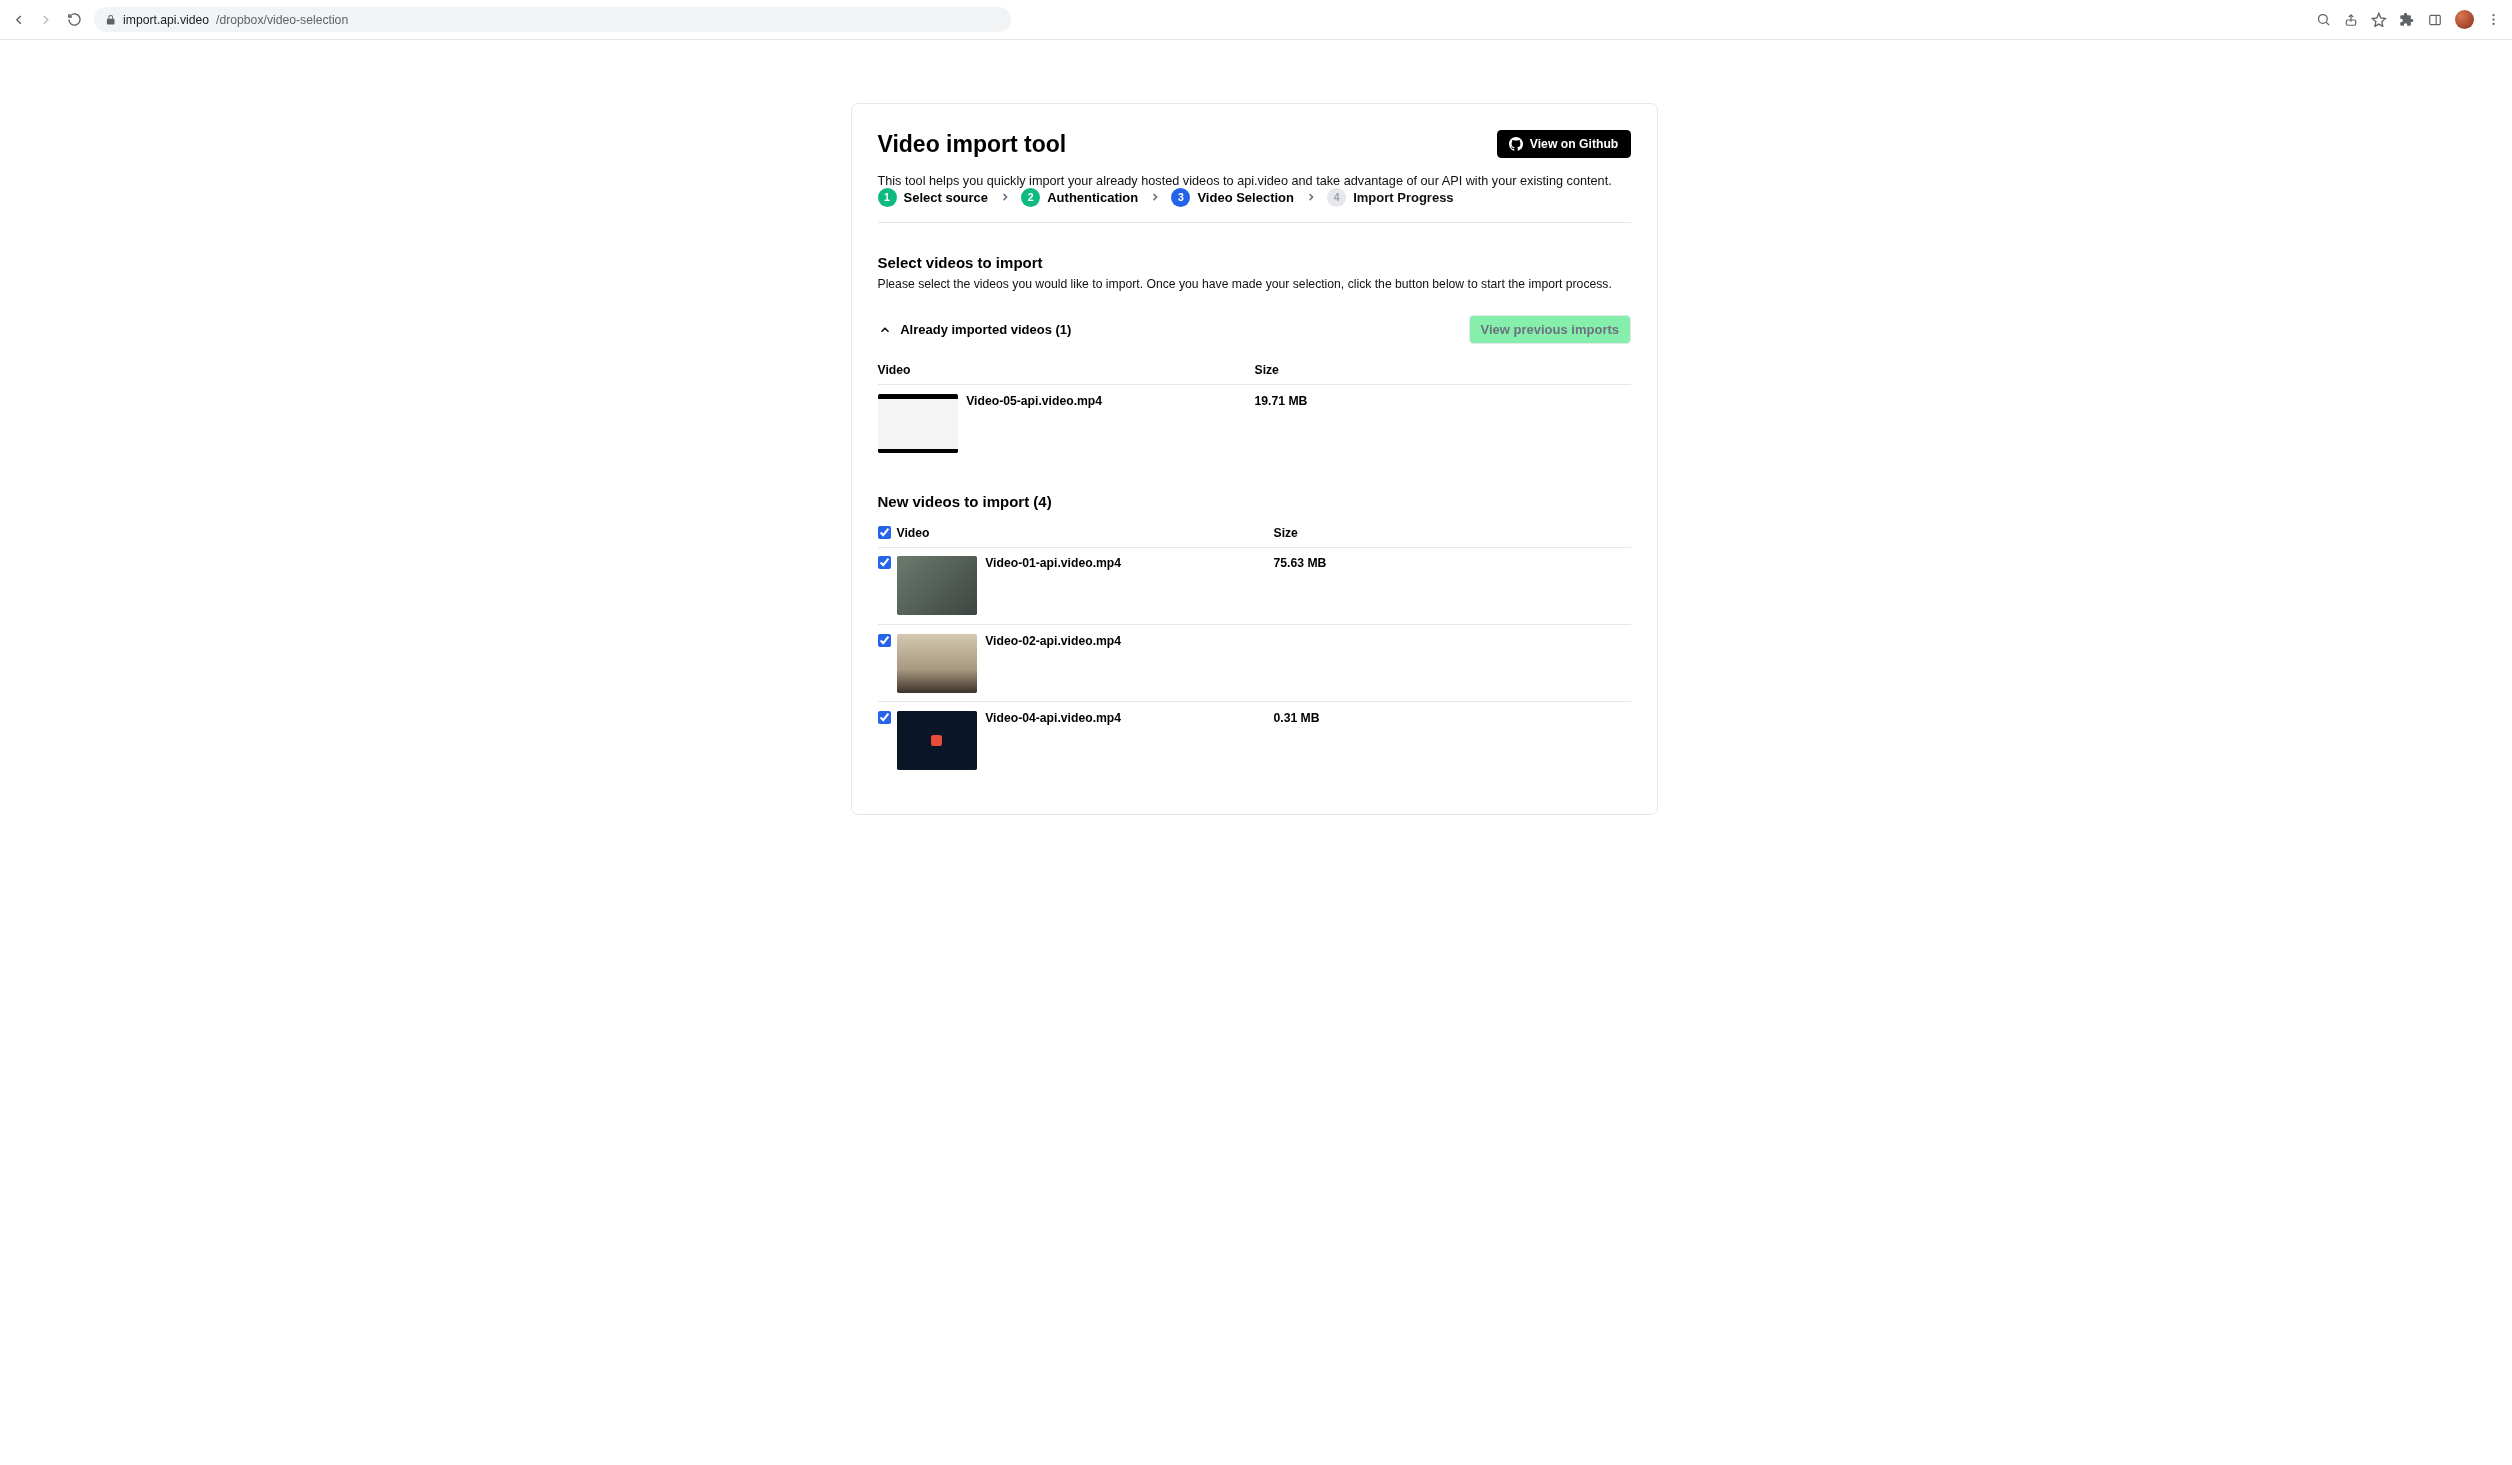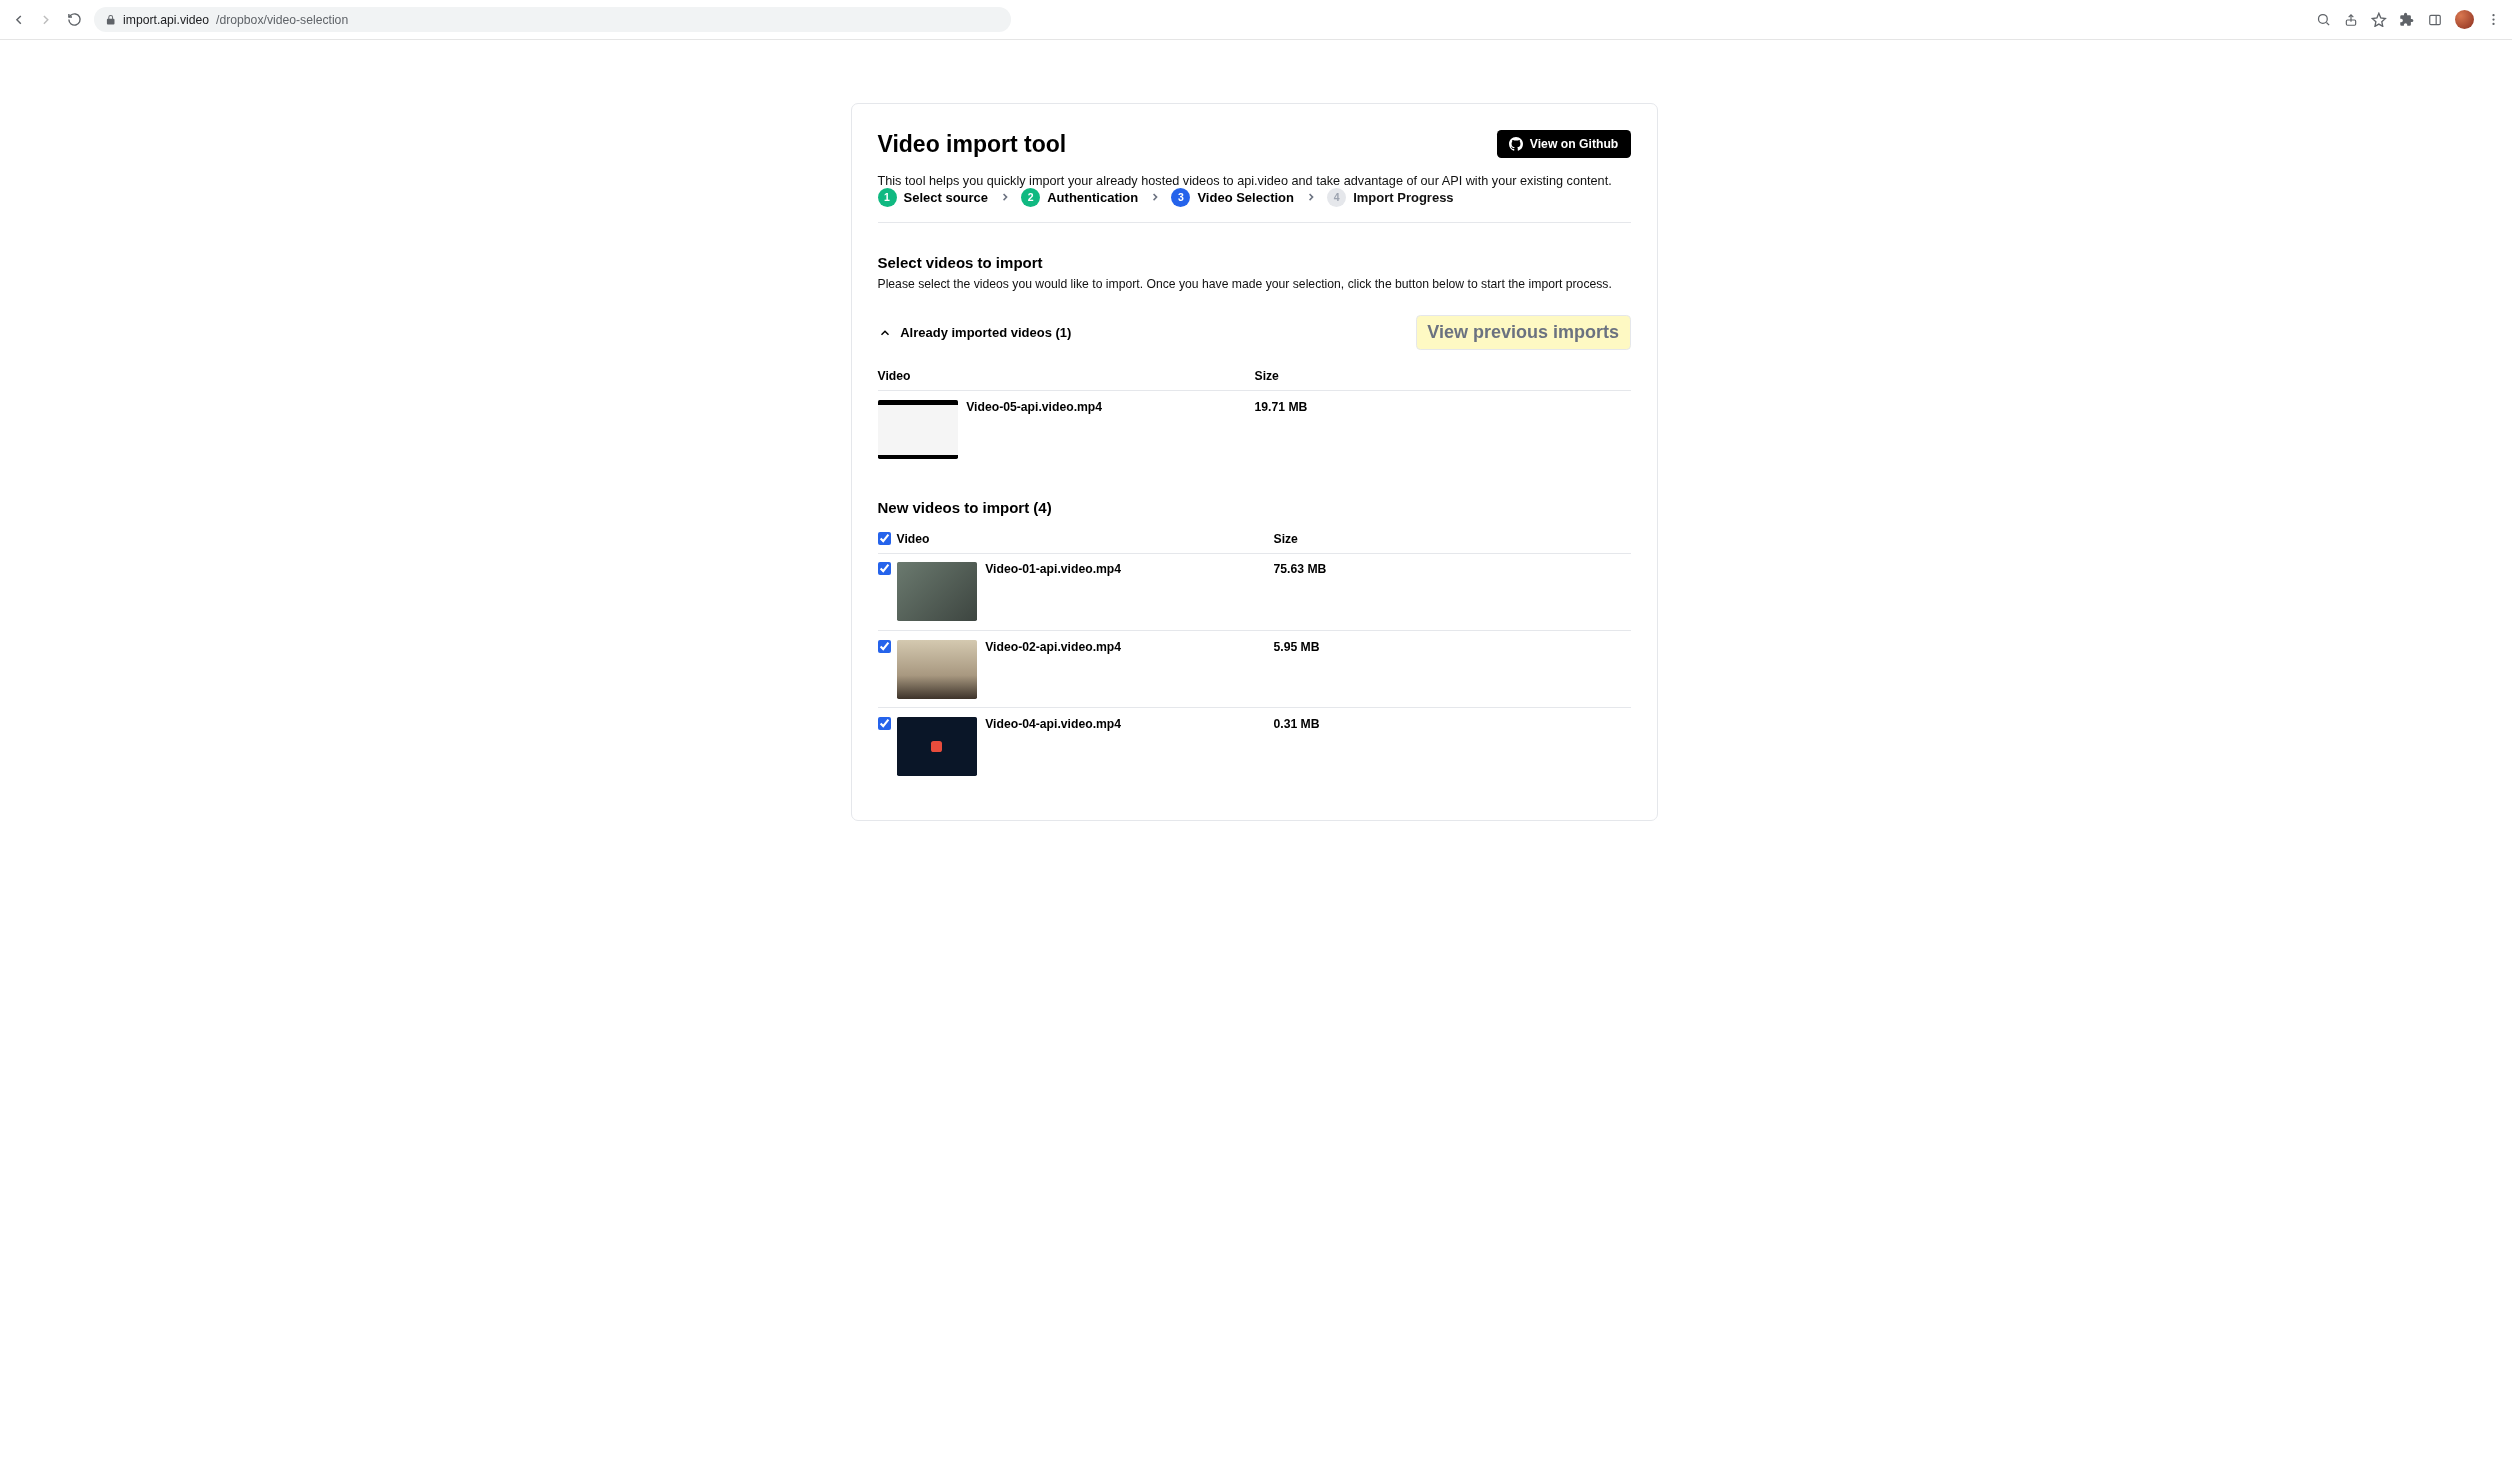--- a/index.html
+++ b/index.html
@@ -38,21 +38,21 @@
     .step-label.pending { color: #111; }
     .step-chevron { color: #6b7280; display:flex; }
     
     
     .section-heading { font-size: 15px; font-weight: 700; margin-bottom: 5.2px; }
     .section-desc { font-size: 12.2px; color: #111; margin-bottom: 24.5px; }
     
     .already-row { display: flex; justify-content: space-between; align-items: center; margin-bottom: 12.2px; }
     .already-toggle { display: flex; align-items: center; gap: 8.7px; font-size: 13px; font-weight: 700; cursor: pointer; }
     .already-toggle svg { width: 14px; height: 14px; }
-    .view-prev-btn { border: 0.9px solid #e5e7eb; background: #fef9c3; color: #6b7280; padding: 6.1px 10.5px; border-radius: 4.4px; font-size: 18px; font-weight: 600; cursor: pointer; }
+    .view-prev-btn { border: 0.9px solid #e5e7eb; background: #86efac; color: #6b7280; padding: 6.1px 10.5px; border-radius: 4.4px; font-size: 13px; font-weight: 600; cursor: pointer; }
     
     
     .table { width: 100%; }
     .thead { display: flex; border-bottom: 0.9px solid #e5e7eb; padding: 7px 0; font-size: 12.2px; font-weight: 700; }
     .col-checkbox { width: 19px; display: flex; align-items: flex-start; }
     .col-video { flex: 0 0 377px; display: flex; align-items: flex-start; gap: 8.7px; }
     .col-video.new { flex: 0 0 377px; }
     .col-size { flex: 1; }
     .trow { display: flex; padding: 8.7px 0; border-bottom: 0.9px solid #e5e7eb; }
     .trow.noborder { border-bottom: none; }
@@ -238,21 +238,20 @@
         <div class="col-size size-text">75.63 MB</div>
       </div>
       <div class="trow">
         <div class="col-checkbox">
             <input type="checkbox" checked="" style="">
           </div>
         <div class="col-video new">
           <div class="thumb scene2"></div>
           <div class="video-name">Video-02-api.video.mp4</div>
         </div>
-        <div class="col-size size-text">5.95 MB</div>
       </div>
       <div class="trow noborder">
         <div class="col-checkbox">
             <input type="checkbox" checked="" style="">
           </div>
         <div class="col-video new">
           <div class="thumb scene3"></div>
           <div class="video-name">Video-04-api.video.mp4</div>
         </div>
         <div class="col-size size-text">0.31 MB</div>

